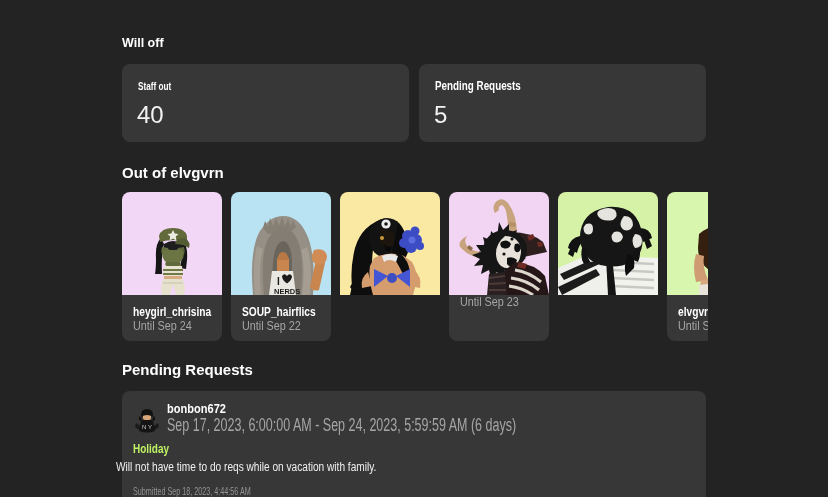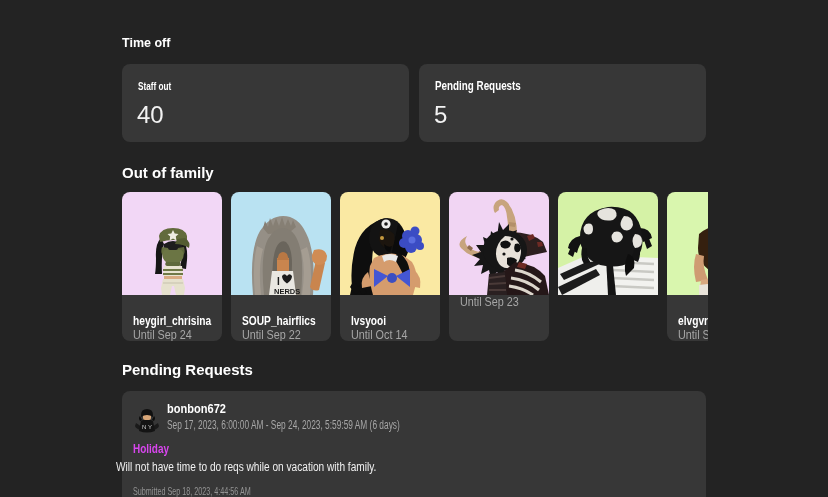--- a/index.html
+++ b/index.html
@@ -7,38 +7,38 @@
        font-family:"Liberation Sans",sans-serif;position:relative}
   .abs{position:absolute}
   .card{position:absolute;background:#373737;border-radius:8px}
   .hdg{position:absolute;color:#fff;font-weight:bold;white-space:nowrap}
   .sx{display:inline-block;transform-origin:0 50%;white-space:nowrap}
   .grayt{color:#a6a6a6}
   .ooc{position:absolute;top:0;width:100px;height:149px}
   .ooimg{width:100px;height:103px;border-radius:8px 8px 0 0;overflow:hidden}
   .ooimg svg{display:block}
   .oofoot{width:100px;height:46px;background:#373737;border-radius:0 0 8px 8px}
-  .ooname{padding:20px 0 0 11px;font-size:12px;line-height:13px;font-weight:bold;color:#fff}
+  .ooname{padding:11px 0 0 11px;font-size:12px;line-height:13px;font-weight:bold;color:#fff}
   .oountil{padding:1px 0 0 11px;font-size:12px;line-height:13px;color:#a6a6a6}
 </style>
 </head>
 <body>
 
-<div class="hdg" style="left:122px;top:36.5px;font-size:12.5px;line-height:13px">Time off</div>
+<div class="hdg" style="left:122px;top:36.5px;font-size:12.5px;line-height:13px">Will off</div>
 
 <div class="card" style="left:122px;top:64px;width:287px;height:78px"></div>
 <div class="card" style="left:419px;top:64px;width:287px;height:78px"></div>
 
 <div class="abs" style="left:138px;top:80px;font-size:10px;line-height:13px;font-weight:bold;color:#fff"><span class="sx" style="transform:scaleX(0.82)">Staff out</span></div>
 <div class="abs" style="left:137px;top:102px;font-size:24px;line-height:26px;color:#f2f2f2">40</div>
 
 <div class="abs" style="left:435px;top:80px;font-size:12px;line-height:13px;font-weight:bold;color:#fff"><span class="sx" style="transform:scaleX(0.82)">Pending Requests</span></div>
 <div class="abs" style="left:434px;top:102px;font-size:24px;line-height:26px;color:#f2f2f2">5</div>
 
-<div class="hdg" style="left:122px;top:165px;font-size:15px;line-height:16px">Out of family</div>
+<div class="hdg" style="left:122px;top:165px;font-size:15px;line-height:16px">Out of elvgvrn</div>
 
 <div class="abs" style="left:122px;top:192px;width:586px;height:149px;overflow:hidden">
 
   <div class="ooc" style="left:0px">
     <div class="ooimg" style="background:#f2d7f6">
       <svg width="100" height="103" viewBox="0 0 100 103">
 
         <path d="M39 46 Q33 52 34 66 Q34 76 33 82 L40 82 Q39 64 42 52 Z" fill="#161616"></path>
         <path d="M61 48 Q66 54 65 68 L64 77 L58 76 Q61 62 59 52 Z" fill="#161616"></path>
         <path d="M42 52 Q51 46 60 52 L60 62 L42 62 Z" fill="#1d1d1d"></path>
@@ -113,24 +113,20 @@
         <circle cx="72" cy="48" r="3.5" fill="#5a6de0"></circle>
         <path d="M34 66 Q50 58 64 64 L72 70 Q78 80 76 92 L73 103 L33 103 Q28 86 30 74 Z" fill="#d59c6d"></path>
         <path d="M28 80 Q20 86 22 96 L32 94 Z" fill="#d59c6d"></path>
         <path d="M74 78 Q82 84 80 96 L70 94 Z" fill="#d59c6d"></path>
         <path d="M58 60 Q68 66 70 80 L64 84 Q58 72 54 66 Z" fill="#0e0e0e"></path>
         <path d="M42 64 Q50 60 58 64 L56 70 Q49 66 44 70 Z" fill="#e8e8e8"></path>
         <path d="M48 84 L34 77 L34 95 Z" fill="#4456d4"></path>
         <path d="M56 84 L70 77 L70 95 Z" fill="#4456d4"></path>
         <circle cx="52" cy="86" r="5" fill="#3c4ec2"></circle>
       </svg>
-    </div>
-    <div class="oofoot">
-      <div class="ooname"><span class="sx" style="transform:scaleX(0.85)">lvsyooi</span></div>
-      <div class="oountil"><span class="sx" style="transform:scaleX(0.9)">Until Oct 14</span></div>
     </div>
   </div>
 
   <div class="ooc" style="left:327px">
     <div class="ooimg" style="background:#f1d5f3">
       <svg width="100" height="103" viewBox="0 0 100 103">
 
         <path d="M44 68 Q22 67 12 56 Q7 50 18 44 Q13 52 22 57 Q31 62 44 61 Z" fill="#c7a47d"></path>
         <path d="M30 59 l5 2 -1 4 -5 -2 Z M20 53 l4 3 -2 3 -4 -3 Z" fill="#8f6b4e"></path>
         <path d="M68 48 Q69 22 58 10 Q52 4 46 11 Q43 16 46 21 L50 18 Q49 14 53 13 Q57 15 58 25 Q60 35 58 48 Z" fill="#c7a47d"></path>
@@ -222,17 +218,17 @@
     <path d="M24 16 L18 20 L19 23 Q24 22 25 19 Z" fill="#1a1a1a"></path>
     <path d="M7 14 Q13 10 19 14 L21 24 Q13 27 5 24 Z" fill="#141414"></path>
     <rect x="9" y="6" width="8" height="7" rx="2" fill="#d8a678"></rect>
     <path d="M7 8 Q7 2 13 2 Q19 2 19 8 L19 10 Q13 6 7 10 Z" fill="#101010"></path>
     <path d="M6 9 q-2 2 0 5 l2 -1 Z M20 9 q2 2 0 5 l-2 -1 Z" fill="#0c0c0c"></path>
     <text x="8" y="22" font-family="Liberation Sans" font-size="6" fill="#cfcfcf">N Y</text>
   </svg>
 </div>
 
 <div class="abs" style="left:167px;top:402px;font-size:13px;line-height:14px;font-weight:bold;color:#fff"><span class="sx" style="transform:scaleX(0.85)">bonbon672</span></div>
-<div class="abs grayt" style="left:167px;top:419px;font-size:12px;line-height:13px"><span class="sx" style="transform:scaleX(0.695)">Sep 17, 2023, 6:00:00 AM - Sep 24, 2023, 5:59:59 AM (6 days)</span></div>
-
-<div class="abs" style="left:133px;top:442.5px;font-size:12px;line-height:13px;font-weight:bold;color:#d946ef"><span class="sx" style="transform:scaleX(0.83)">Holiday</span></div>
+<div class="abs grayt" style="left:167px;top:419px;font-size:18px;line-height:13px"><span class="sx" style="transform:scaleX(0.695)">Sep 17, 2023, 6:00:00 AM - Sep 24, 2023, 5:59:59 AM (6 days)</span></div>
+
+<div class="abs" style="left:133px;top:442.5px;font-size:12px;line-height:13px;font-weight:bold;color:#bef264"><span class="sx" style="transform:scaleX(0.83)">Holiday</span></div>
 <div class="abs" style="left:116px;top:460px;font-size:12.5px;line-height:14px;color:#f0f0f0"><span class="sx" style="transform:scaleX(0.81)">Will not have time to do reqs while on vacation with family.</span></div>
 <div class="abs" style="left:133px;top:485px;font-size:11px;line-height:12px;color:#949494"><span class="sx" style="transform:scaleX(0.655)">Submitted Sep 18, 2023, 4:44:56 AM</span></div>
 
 </body></html>

